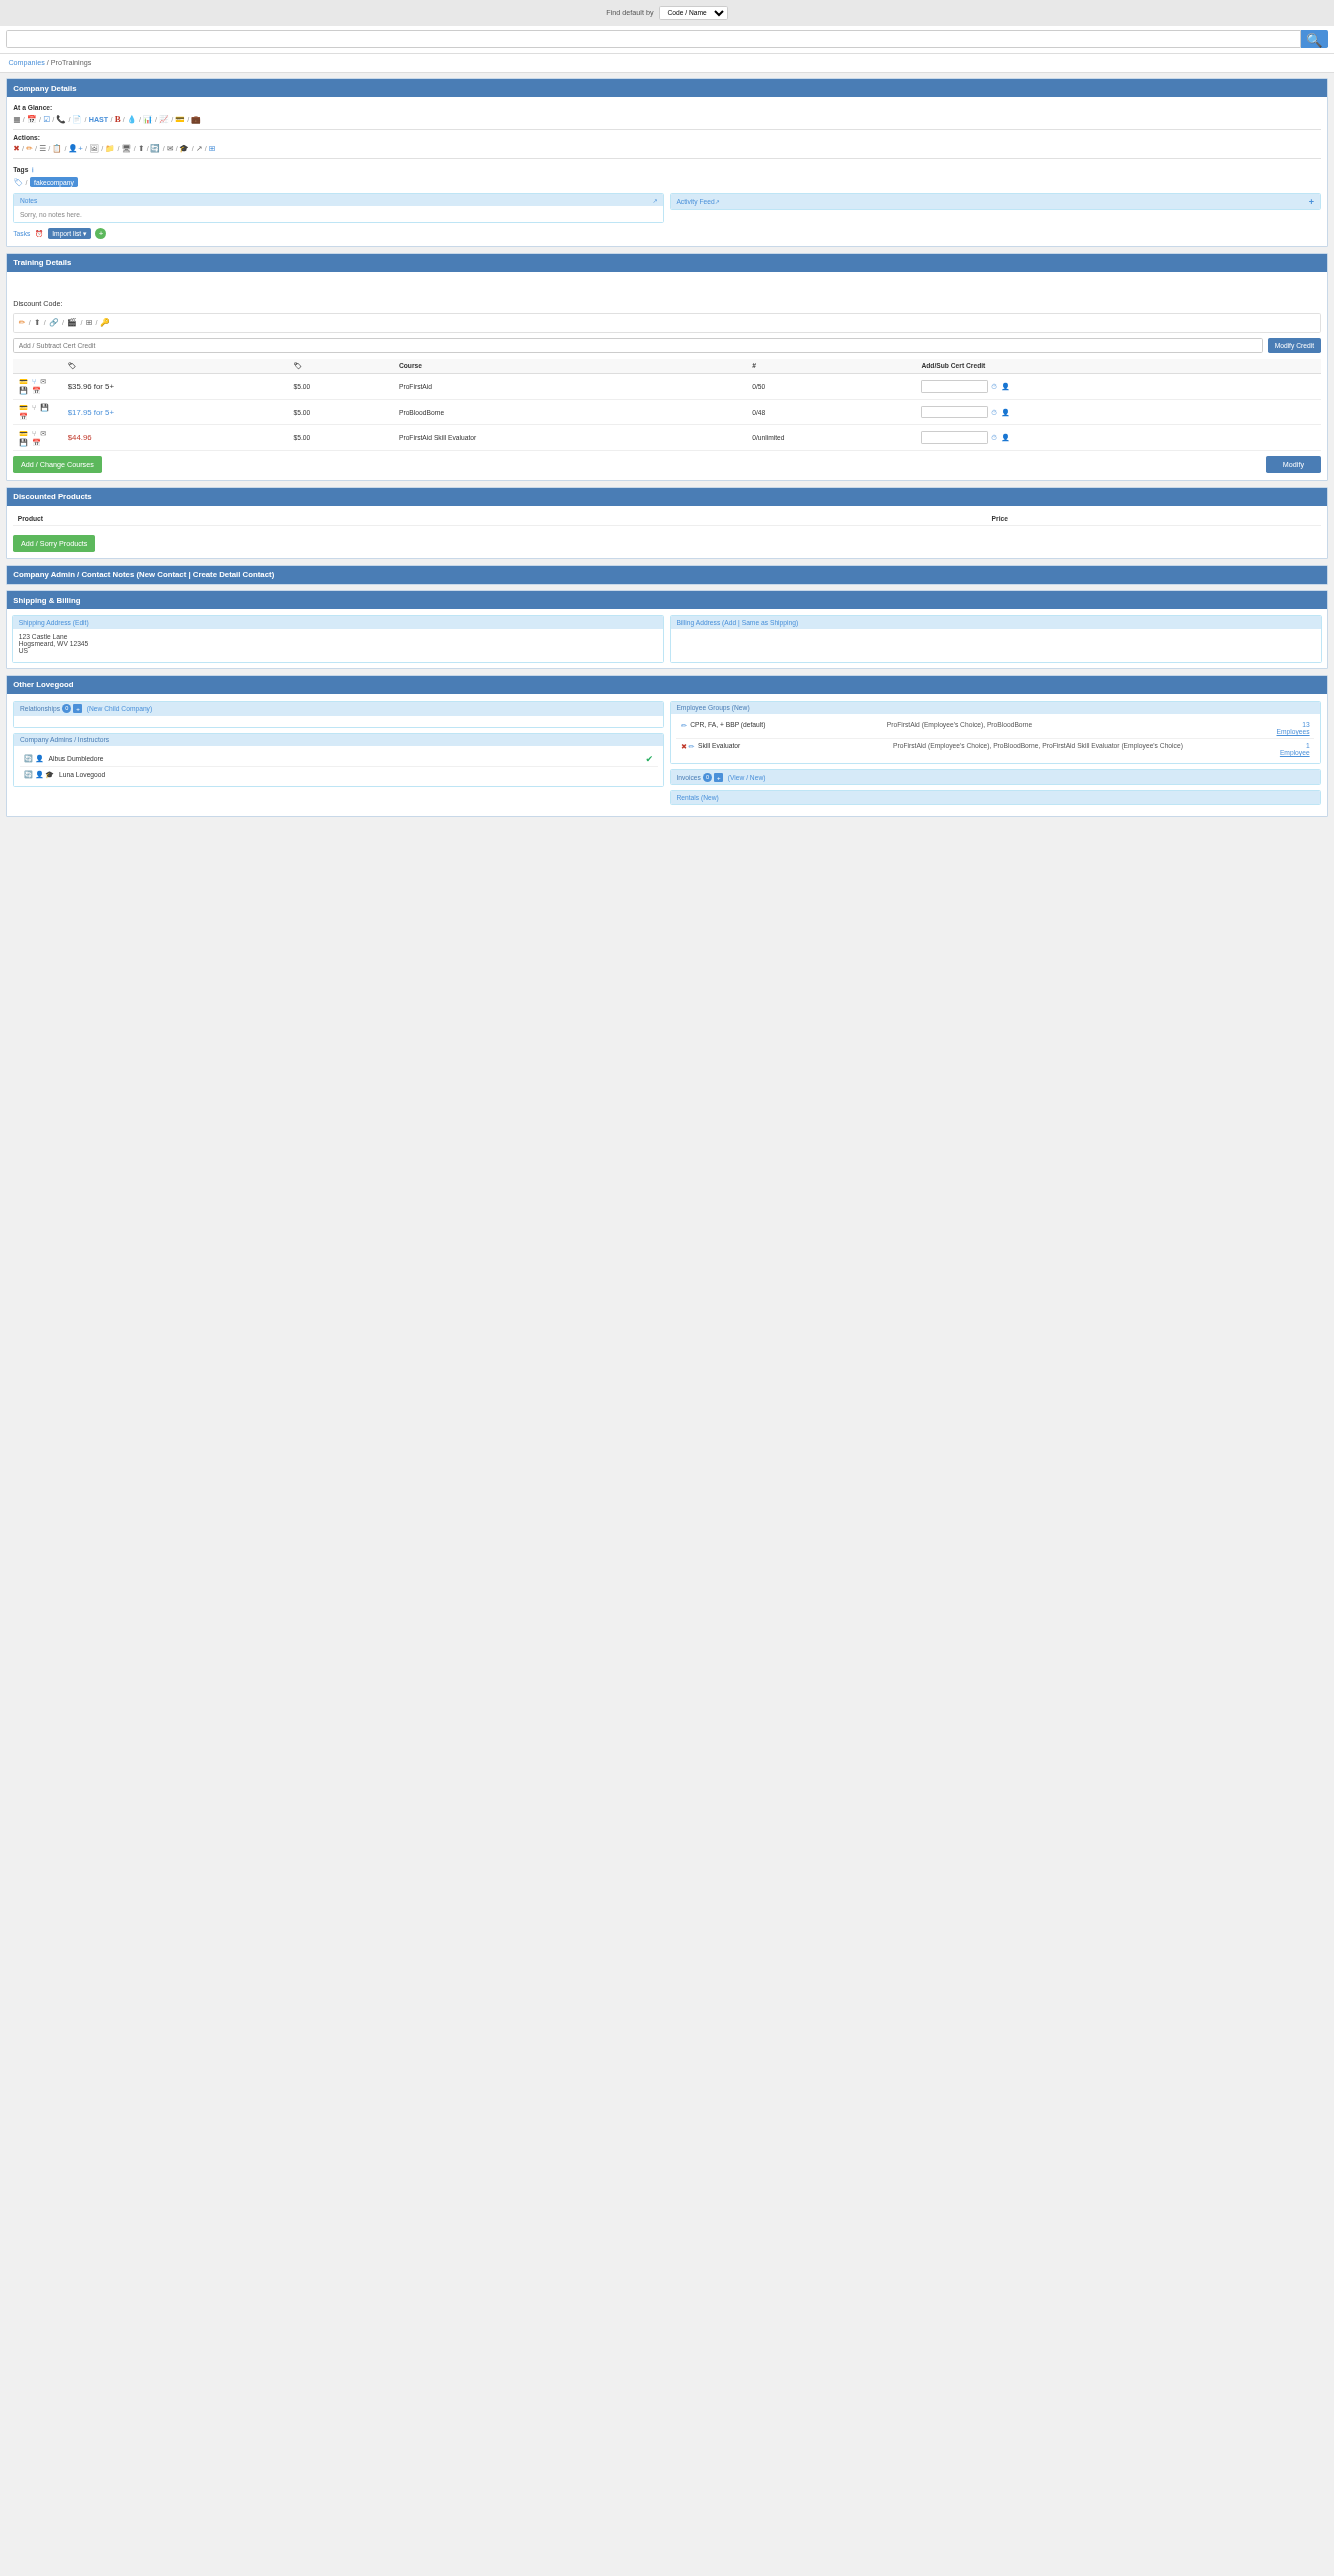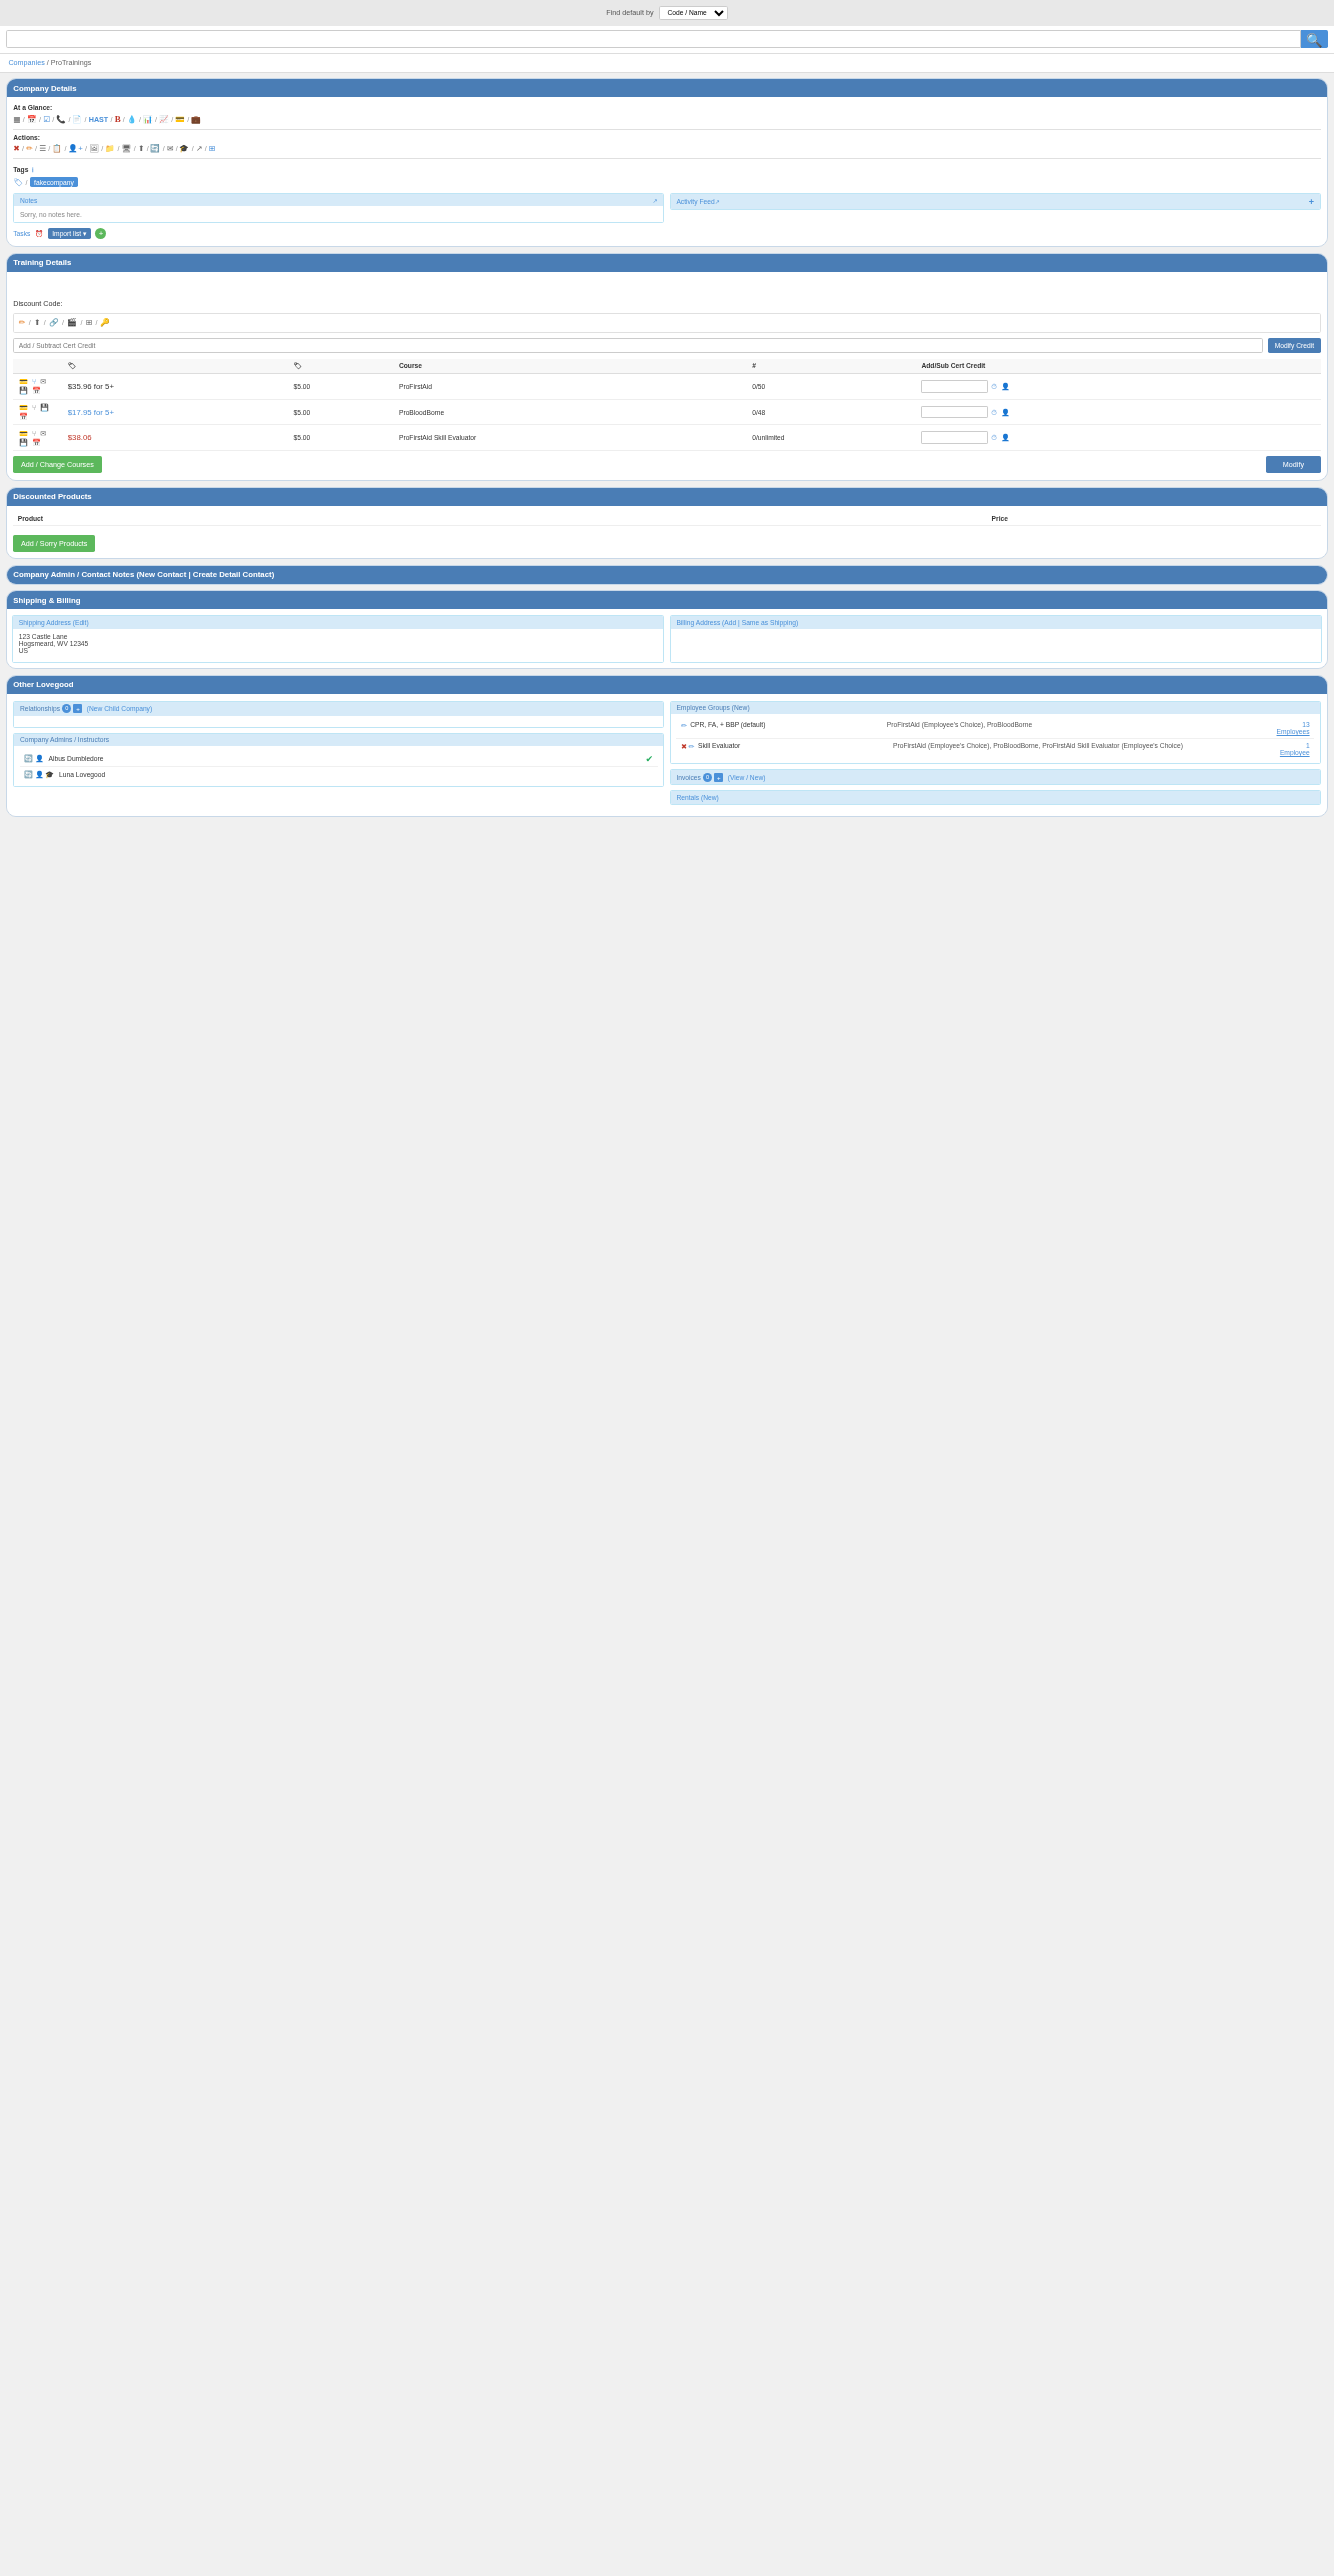--- a/index.html
+++ b/index.html
@@ -54,21 +54,21 @@
       border-bottom: 0.6px solid #ddd;
       font-size: 7.2px;
     }
     .breadcrumb a { color: #4a90d9; text-decoration: none; }
     .breadcrumb span { color: #666; }
 
     
     .section-panel {
       margin: 5.6px;
       border: 0.6px solid #c8d8e8;
-      border-radius: 10px;
+      border-radius: 1px;
       overflow: hidden;
     }
     .section-header {
       background: #4a7db5;
       color: white;
       padding: 4.5px 6.7px;
       font-size: 7.8px;
       font-weight: bold;
     }
     .section-body {
@@ -637,21 +637,21 @@
     </td>
   </tr>
           <tr>
     <td>
       <span class="action-icon-sm blue">💳</span>
       <span class="action-icon-sm" style="color:#777;">⑂</span>
       <span class="action-icon-sm">✉</span>
       <span class="action-icon-sm" style="color:#4a90d9;">💾</span>
       <span class="action-icon-sm">📅</span>
     </td>
-    <td style="color:#c0392b; font-size:7.8px;">$38.06</td>
+    <td style="color:#c0392b; font-size:7.8px;">$44.96</td>
     <td>$5.00</td>
     <td>ProFirstAid Skill Evaluator</td>
     <td>0/unlimited</td>
     <td>
       <input class="credit-input-sm" type="text" style="">
       <span class="action-icon-sm blue">⏱</span>
       <span class="action-icon-sm" style="color:#555;">👤</span>
     </td>
   </tr>
         </tbody>

